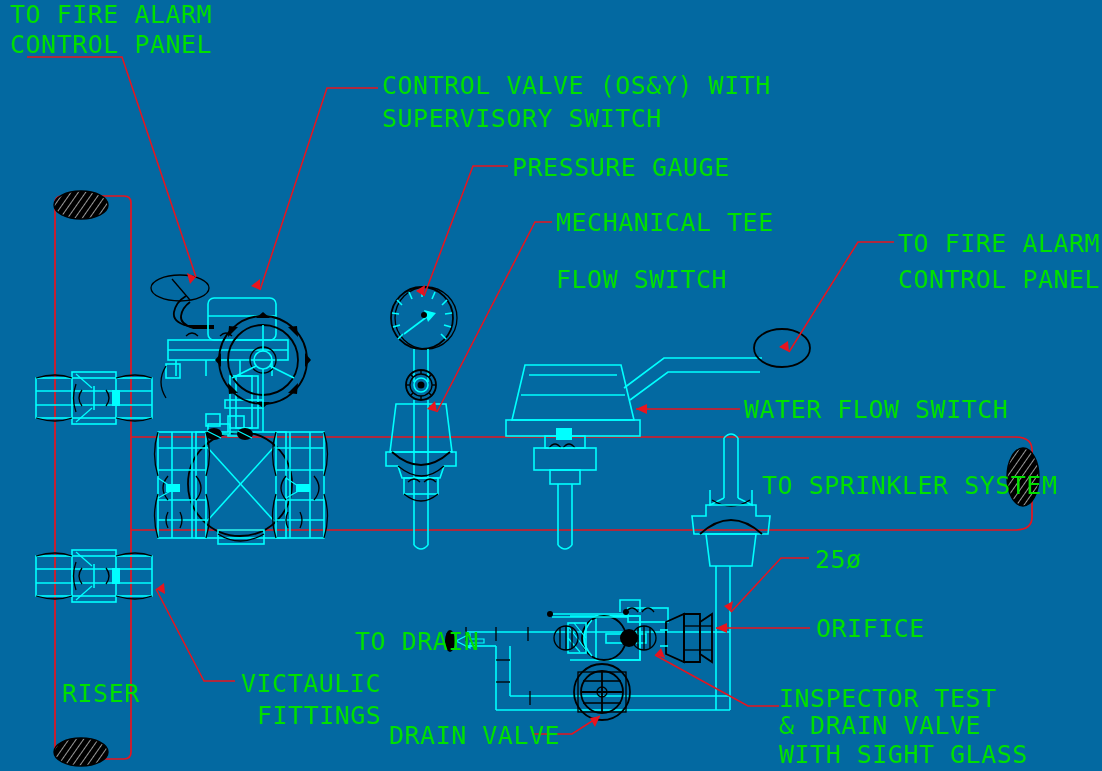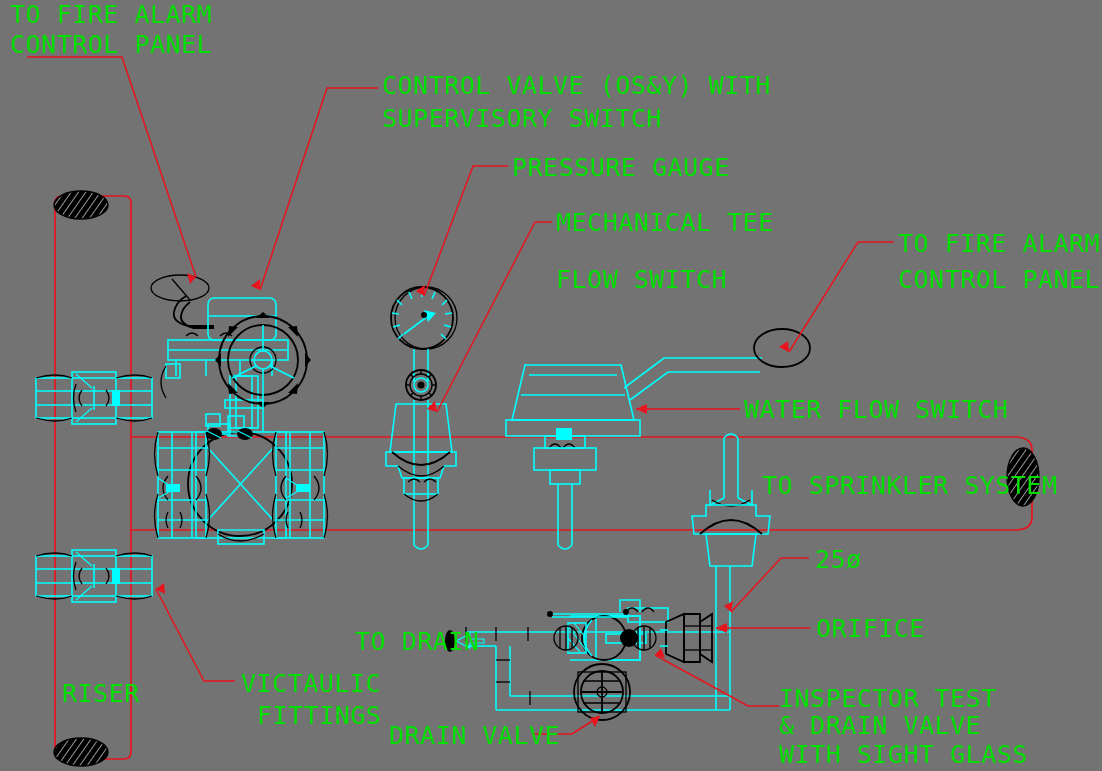--- a/index.html
+++ b/index.html
@@ -11,21 +11,21 @@
   body {
     width: 1102px;
     height: 771px;
     overflow: hidden;
     font-family: "DejaVu Sans Mono", "Liberation Mono", monospace;
   }
   #diagram-root {
     position: relative;
     width: 1102px;
     height: 771px;
-    background: #737373;
+    background: #0369a1;
   }
   svg#cad {
     position: absolute;
     left: 0;
     top: 0;
     width: 1102px;
     height: 771px;
     display: block;
   }
   .cy   { stroke: #00ffff; fill: none; stroke-width: 1.6; }

